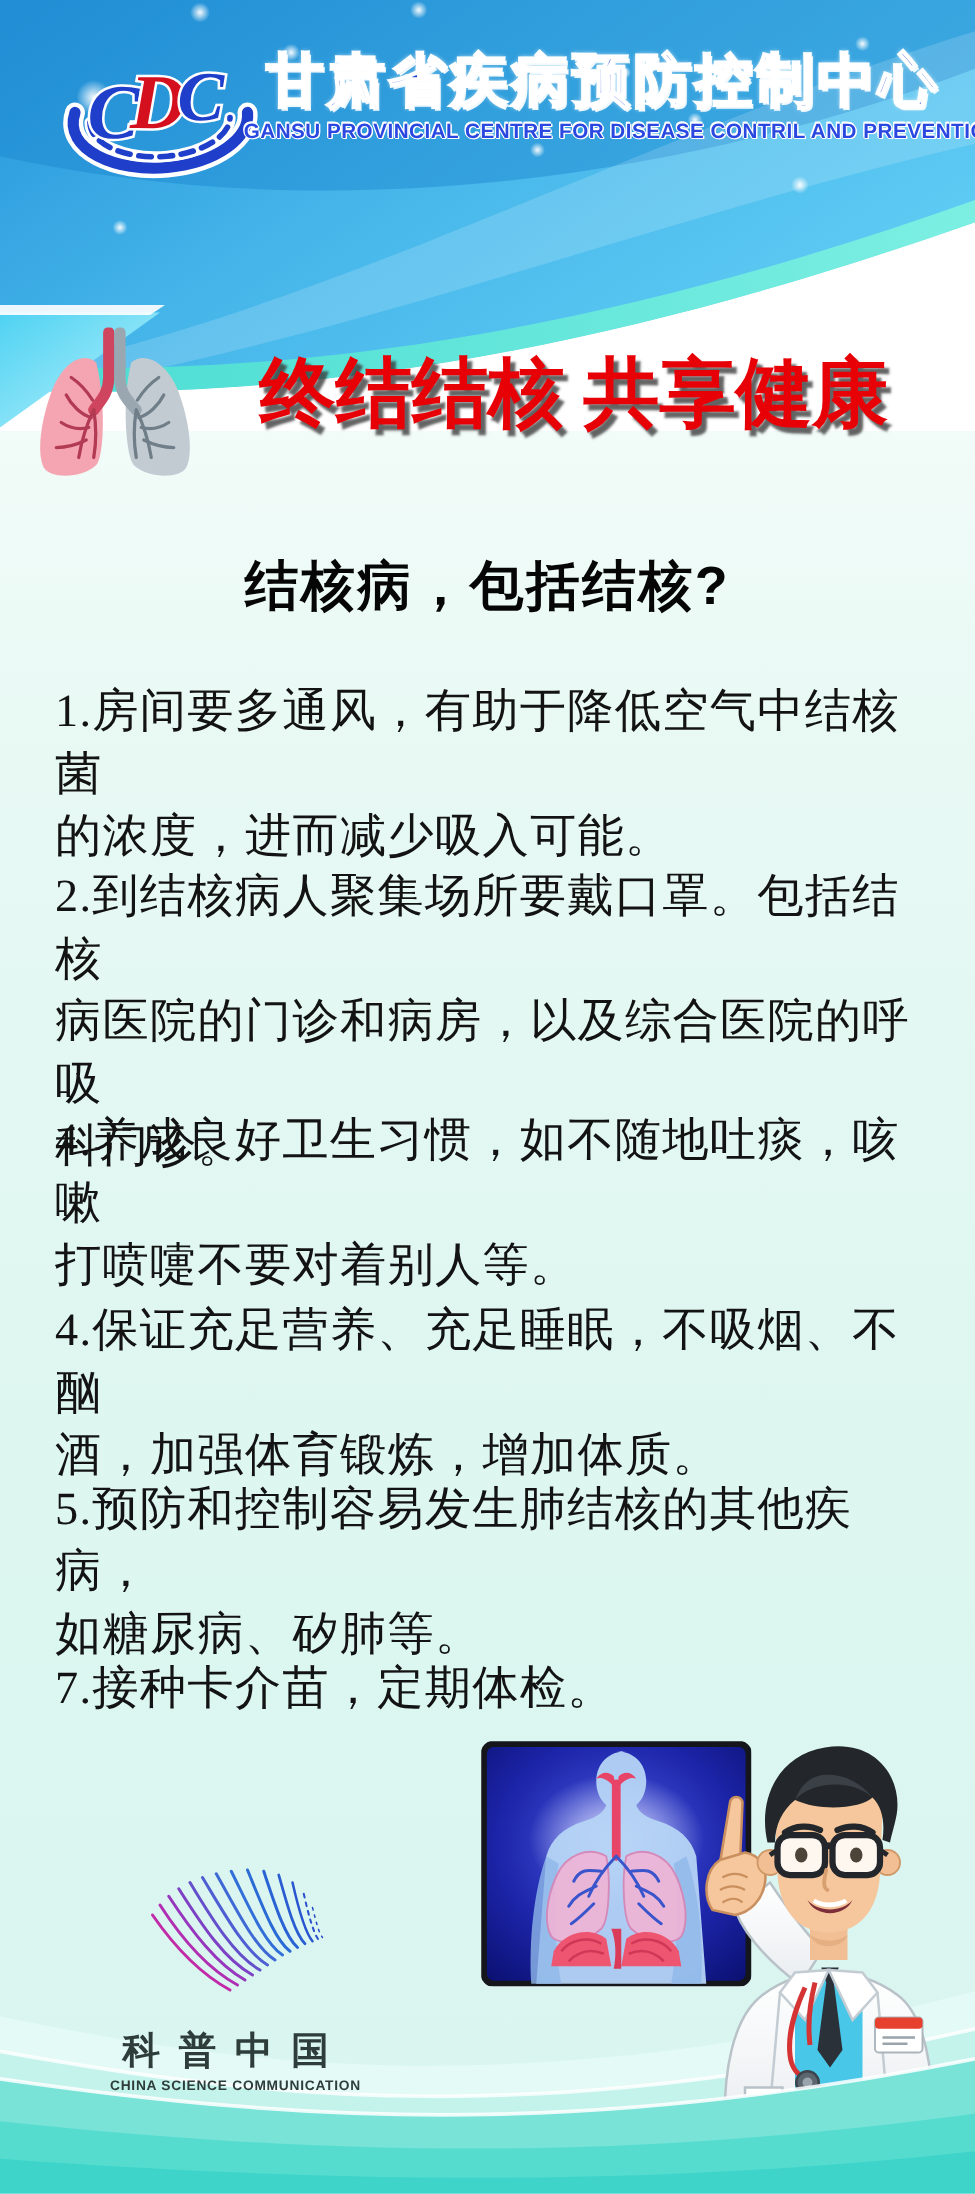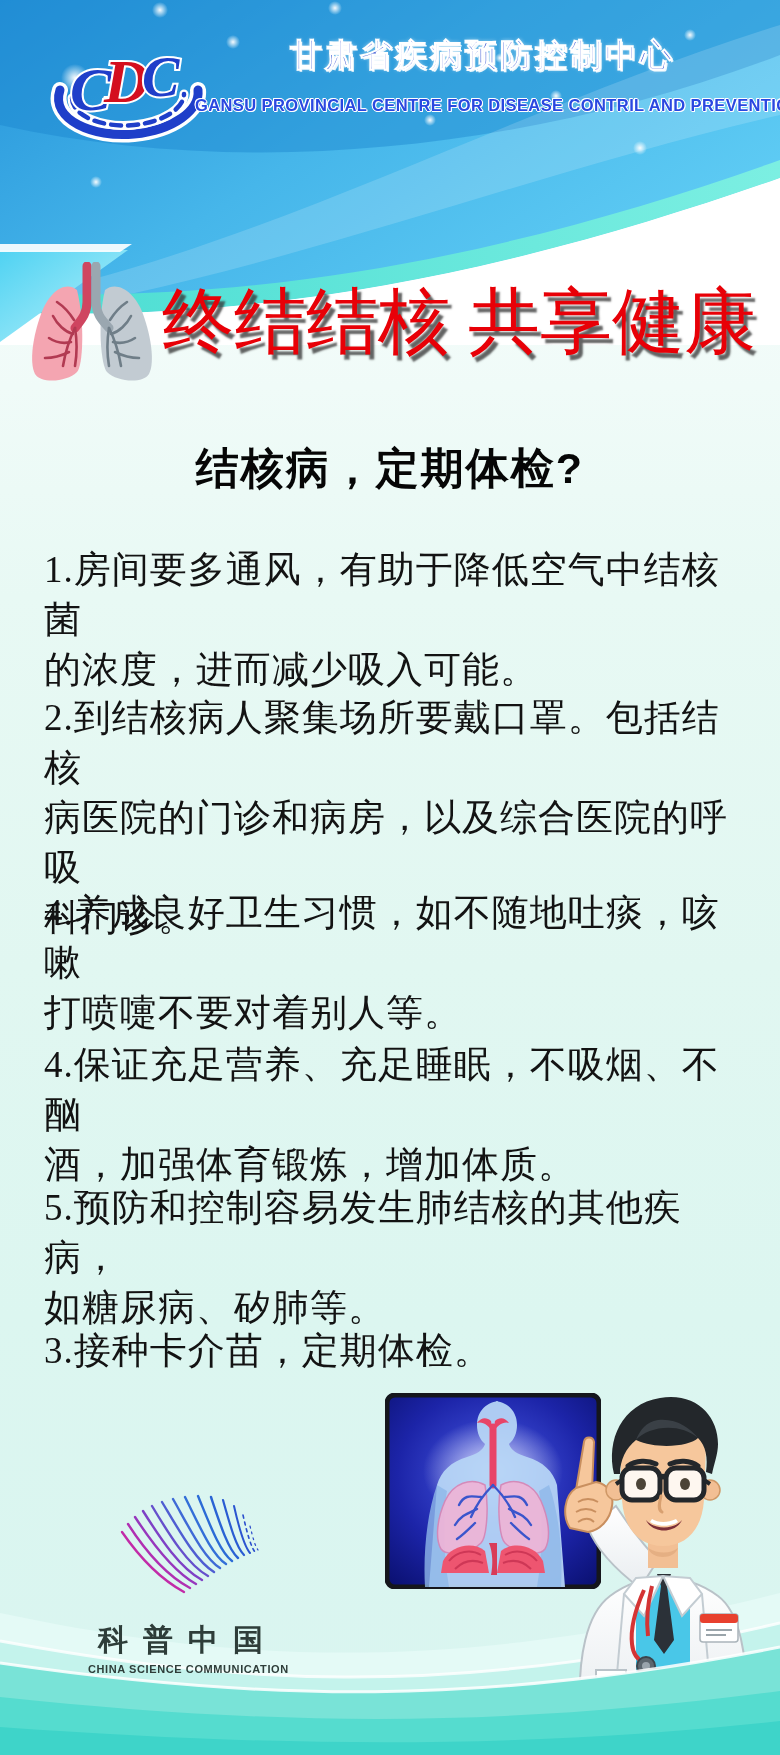--- a/index.html
+++ b/index.html
@@ -5,37 +5,37 @@
   html,body{margin:0;padding:0;background:#cfeef0;}
   #poster{
     position:relative;width:780px;height:1755px;margin:0 auto;overflow:hidden;
     background:linear-gradient(180deg,#ffffff 0%,#f4fcfa 16%,#e8f9f4 34%,#e1f7f1 55%,#dcf6f0 75%,#d9f5f0 100%);
     font-family:"Liberation Sans",sans-serif;
   }
   
   .hdr{position:absolute;left:0;top:0;width:780px;height:345px;pointer-events:none;}
   .org-cn{
     position:absolute;left:195px;right:10px;top:34px;text-align:center;
-    font-size:32px;font-weight:400;color:#1c3ccd;letter-spacing:3px;
+    font-size:46px;font-weight:700;color:#1c3ccd;letter-spacing:3px;
     -webkit-text-stroke:2px #ffffff;
     text-shadow:0 0 4px #ffffff,2px 2px 0 rgba(255,255,255,.9);
     white-space:nowrap;
   }
   .org-en{
     position:absolute;left:195px;right:10px;top:96px;text-align:center;
     font-size:16.5px;font-weight:700;color:#2a48e0;letter-spacing:.4px;
     text-shadow:-1px 0 #fff,1px 0 #fff,0 -1px #fff,0 1px #fff,1px 1px #fff,-1px -1px #fff;
     white-space:nowrap;
   }
   
   .slogan-row{position:absolute;left:0;top:258px;width:780px;height:130px;}
   .lungs{position:absolute;left:25px;top:4px;}
   .slogan{
     position:absolute;left:150px;right:12px;top:16px;text-align:center;
-    font-size:72px;font-weight:400;color:#e80007;white-space:nowrap;
+    font-size:61px;font-weight:700;color:#e80007;white-space:nowrap;
     font-family:"Liberation Serif","DejaVu Serif",serif;
     text-shadow:4px 5px 2px rgba(55,55,55,.78);
   }
   
   .question{
     position:absolute;left:0;top:440px;width:780px;text-align:center;
     font-size:43px;font-weight:900;color:#060606;letter-spacing:2px;
   }
   
   .tip{
@@ -155,34 +155,34 @@
           <path d="M86,72 C94,70 102,62 106,54"></path>
         <path d="M88,80 C96,82 104,80 110,76"></path>
           <path d="M90,90 C98,94 106,96 114,96"></path>
         <path d="M84,66 C82,78 82,92 84,104"></path>
           <path d="M85,58 C90,50 96,44 102,40"></path>
       </g>
     </svg>
     <div class="slogan">终结结核 共享健康</div>
   </div>
 
-  <div class="question">结核病，定期体检?</div>
+  <div class="question">结核病，包括结核?</div>
 
   <p class="tip tip1">1.房间要多通风，有助于降低空气中结核菌
 的浓度，进而减少吸入可能。</p>
   <p class="tip tip2">2.到结核病人聚集场所要戴口罩。包括结核
 病医院的门诊和病房，以及综合医院的呼吸
 科门诊。</p>
   <p class="tip tip3">4.养成良好卫生习惯，如不随地吐痰，咳嗽
 打喷嚏不要对着别人等。</p>
   <p class="tip tip4">4.保证充足营养、充足睡眠，不吸烟、不酗
 酒，加强体育锻炼，增加体质。</p>
   <p class="tip tip5">5.预防和控制容易发生肺结核的其他疾病，
 如糖尿病、矽肺等。</p>
-  <p class="tip tip6">3.接种卡介苗，定期体检。</p>
+  <p class="tip tip6">7.接种卡介苗，定期体检。</p>
 
   <svg class="waves-back" width="780" height="200" viewBox="0 0 780 200">
     <path d="M0,58 C200,100 430,128 780,38 V200 H0 Z" fill="#e4faf6"></path>
     <path d="M0,86 C220,126 440,148 780,68 V200 H0 Z" fill="#c4f3ec"></path>
     <path d="M0,86 C220,126 440,148 780,68" fill="none" stroke="#ffffff" stroke-width="3" opacity=".8"></path>
     <path d="M0,116 C240,156 460,168 780,100 V200 H0 Z" fill="#9fece2"></path>
   </svg>
 
   <div class="kepu">
     <svg class="kepu-swoosh" width="150" height="135" viewBox="0 0 150 135">

